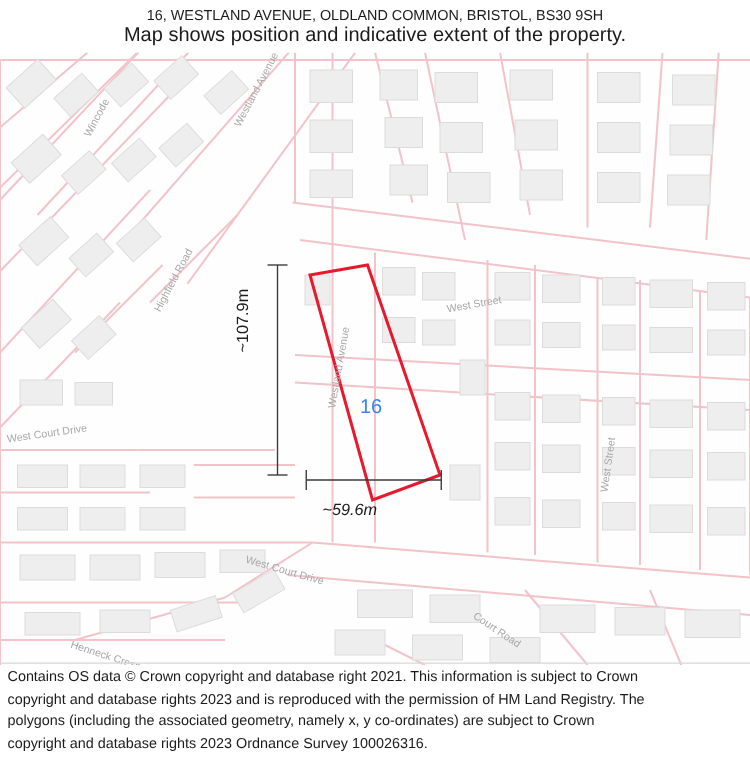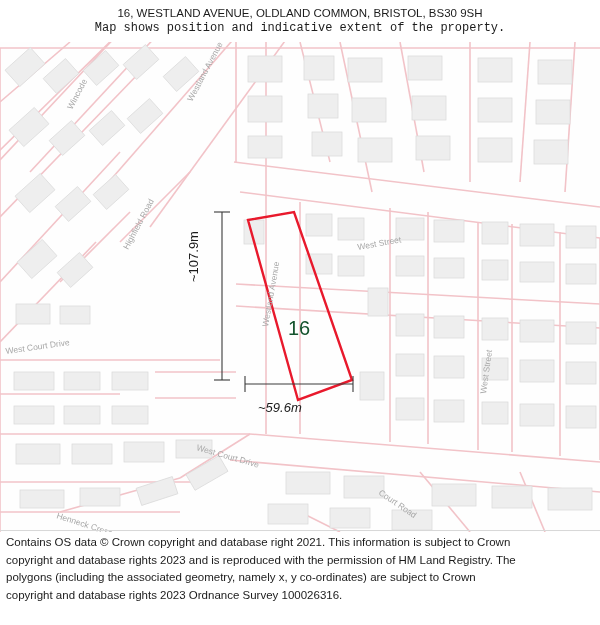--- a/index.html
+++ b/index.html
@@ -22,24 +22,23 @@
   .header {
     padding-top: 6px;
     text-align: center;
   }
   .header .title {
     font-size: 11.5px;
     line-height: 15px;
     color: #1b1b1b;
   }
   .header .subtitle {
-    font-size: 12px;
+    font-size: 16px;
     line-height: 15px;
     color: #1b1b1b;
-    font-family: Liberation Mono, monospace;
   }
   .map-wrap {
     position: absolute;
     top: 42px;
     left: 0;
     width: 600px;
     height: 490px;
     background: #fdfdfd;
     overflow: hidden;
   }
@@ -57,22 +56,22 @@
     right: 0;
     top: 72px;
     text-align: center;
     font-size: 19px;
     color: #1b1b1b;
     letter-spacing: 0.2px;
   }
   .plot-number {
     left: 288px;
     top: 275px;
-    font-size: 20px;
-    color: #14532d;
+    font-size: 16px;
+    color: #3b82f6;
   }
   .vert-dim {
     left: 186px;
     top: 240px;
     font-size: 13px;
     color: #1b1b1b;
     transform: rotate(-90deg);
     transform-origin: left top;
     white-space: nowrap;
   }

